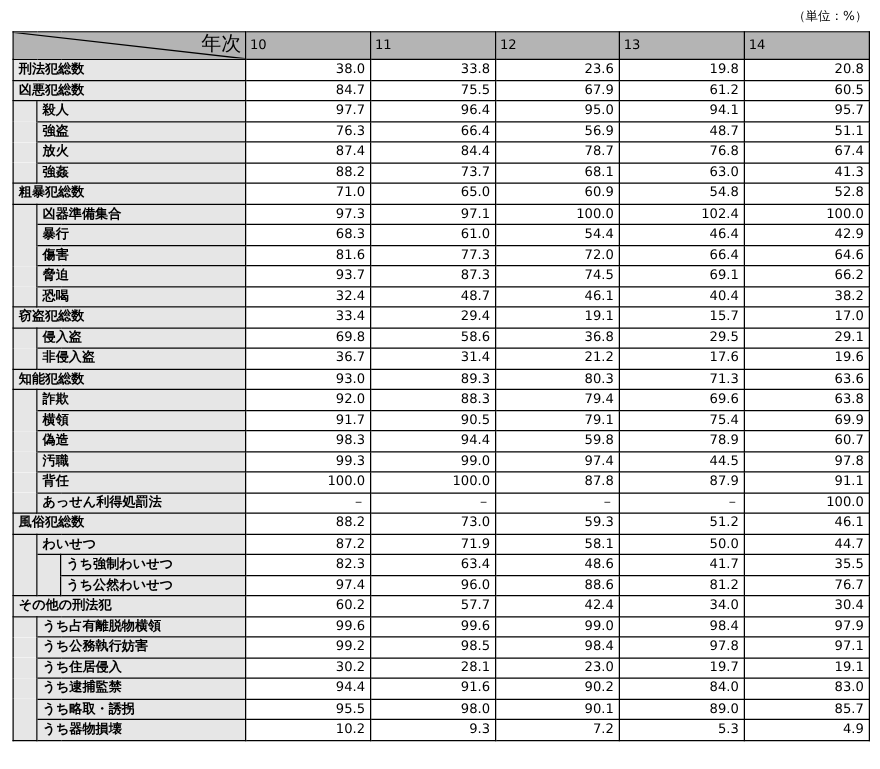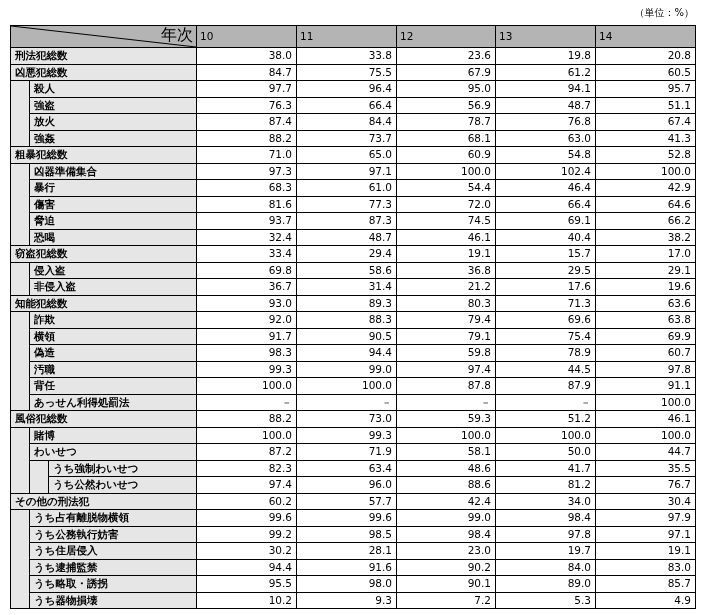--- a/index.html
+++ b/index.html
@@ -245,29 +245,20 @@
       <tr>
         <td class="lbl" colspan="3">風俗犯総数</td>
         <td class="num">88.2</td>
         <td class="num">73.0</td>
         <td class="num">59.3</td>
         <td class="num">51.2</td>
         <td class="num">46.1</td>
       </tr>
       <tr>
         <td class="ind"></td>
-        <td class="lbl" colspan="2">賭博</td>
-        <td class="num">100.0</td>
-        <td class="num">99.3</td>
-        <td class="num">100.0</td>
-        <td class="num">100.0</td>
-        <td class="num">100.0</td>
-      </tr>
-      <tr>
-        <td class="ind"></td>
         <td class="lbl" colspan="2">わいせつ</td>
         <td class="num">87.2</td>
         <td class="num">71.9</td>
         <td class="num">58.1</td>
         <td class="num">50.0</td>
         <td class="num">44.7</td>
       </tr>
       <tr>
         <td class="ind"></td>
         <td class="ind" style="border-top: 1px solid rgb(0, 0, 0);"></td>

